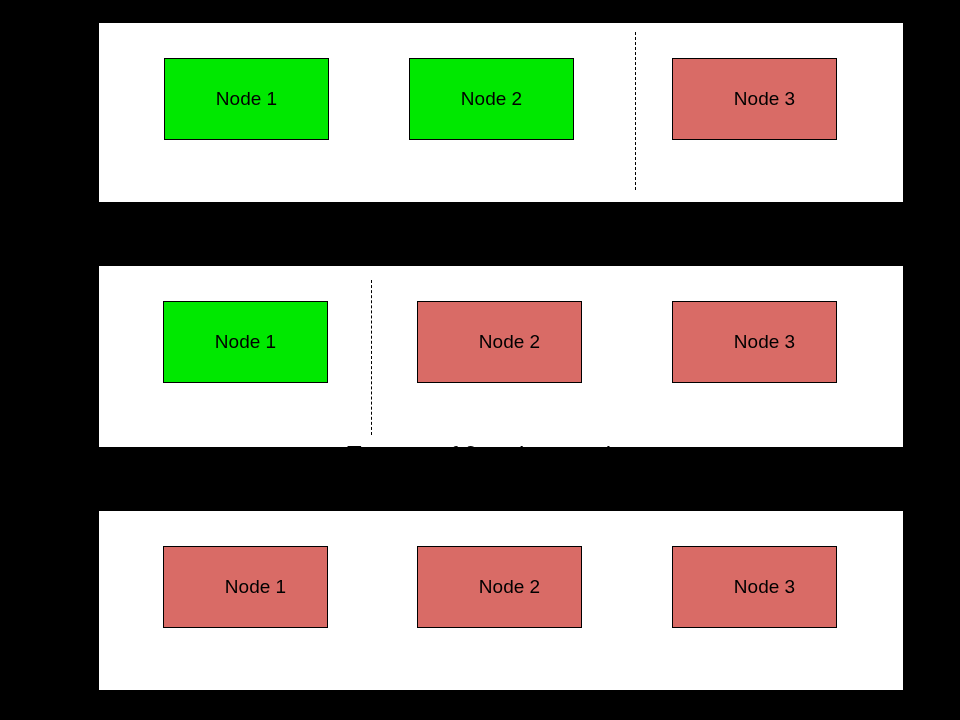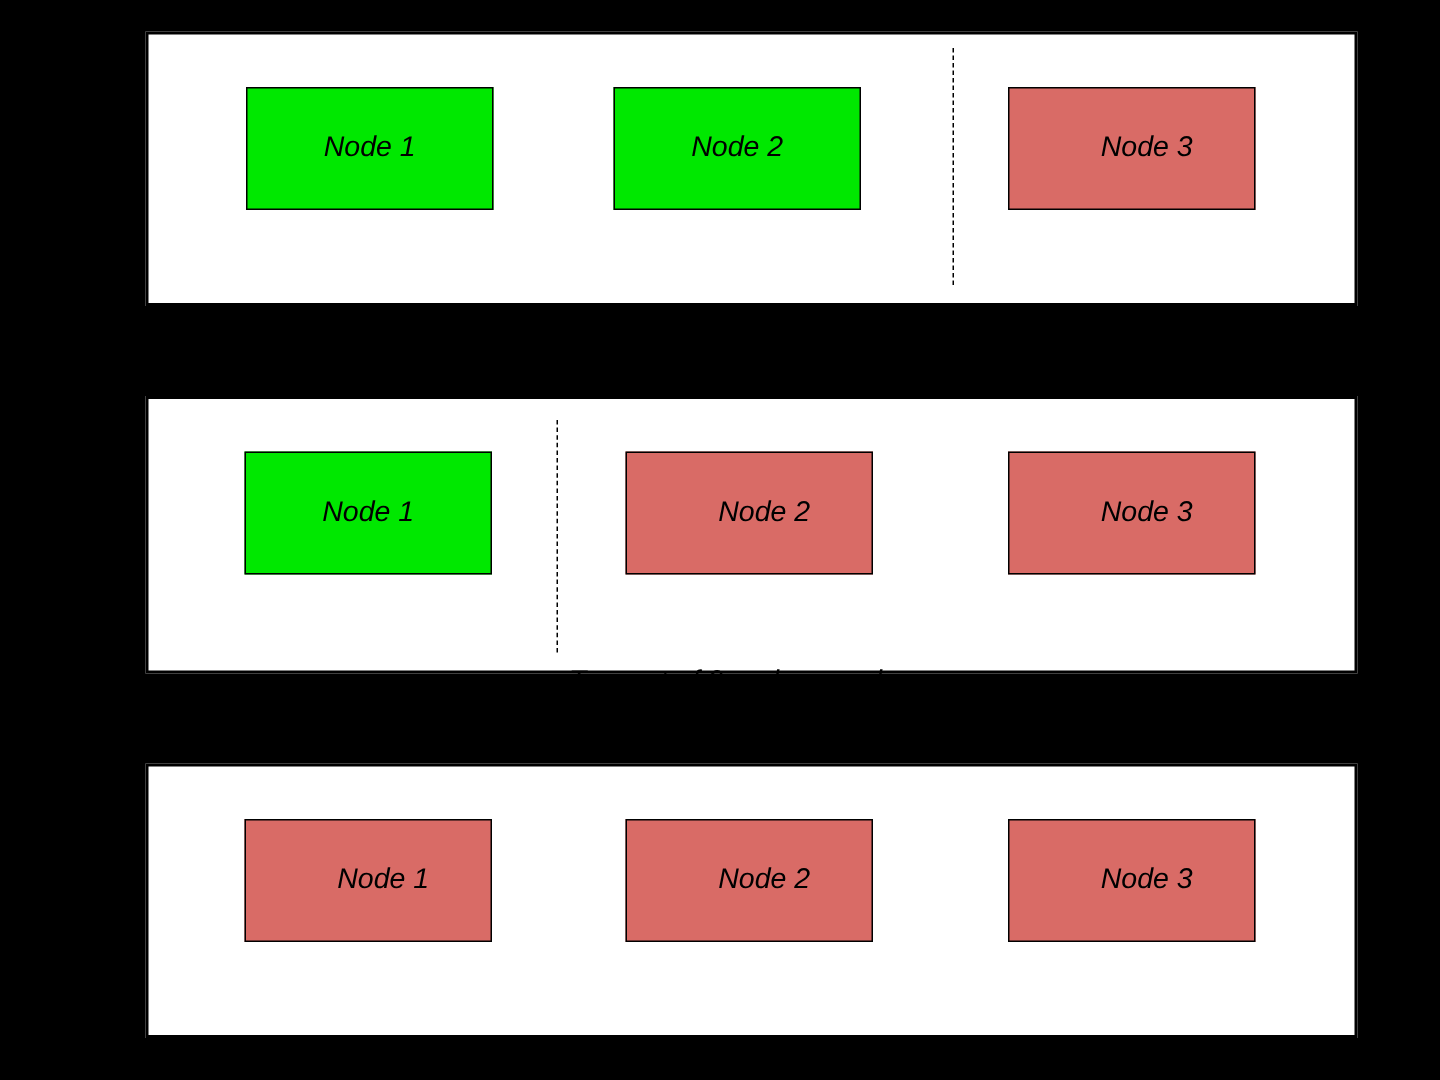--- a/index.html
+++ b/index.html
@@ -14,21 +14,20 @@
     font-family: "Liberation Sans", sans-serif;
     overflow: hidden;
   }
   .panel {
     position: absolute;
     left: 97px;
     width: 808px;
     box-sizing: border-box;
     background: var(--panel-bg, #fff);
     border: 2px solid var(--panel-border, #000);
-    font-style: italic;
   }
   #panel-1 { top: 21px;  height: 183px; }
   #panel-2 { top: 264px; height: 185px; }
   #panel-3 { top: 509px; height: 183px; }
 
   .node {
     position: absolute;
     top: 35px;
     width: 165px;
     height: 82px;
@@ -60,21 +59,21 @@
   }
   #panel-1 .divider { left: 536px; top: 9px;  height: 158px; }
   #panel-2 .divider { left: 272px; top: 14px; height: 155px; }
 
   .caption {
     position: absolute;
     left: 0;
     width: 100%;
     top: 131px;
     text-align: center;
-    font-size: 19px;
+    font-size: 24px;
     line-height: 23px;
     color: var(--text, #000);
     white-space: pre;
   }
 </style>
 </head>
 <body>
 
 <div class="panel" id="panel-1">
   <div class="node node-pos-1 up">

